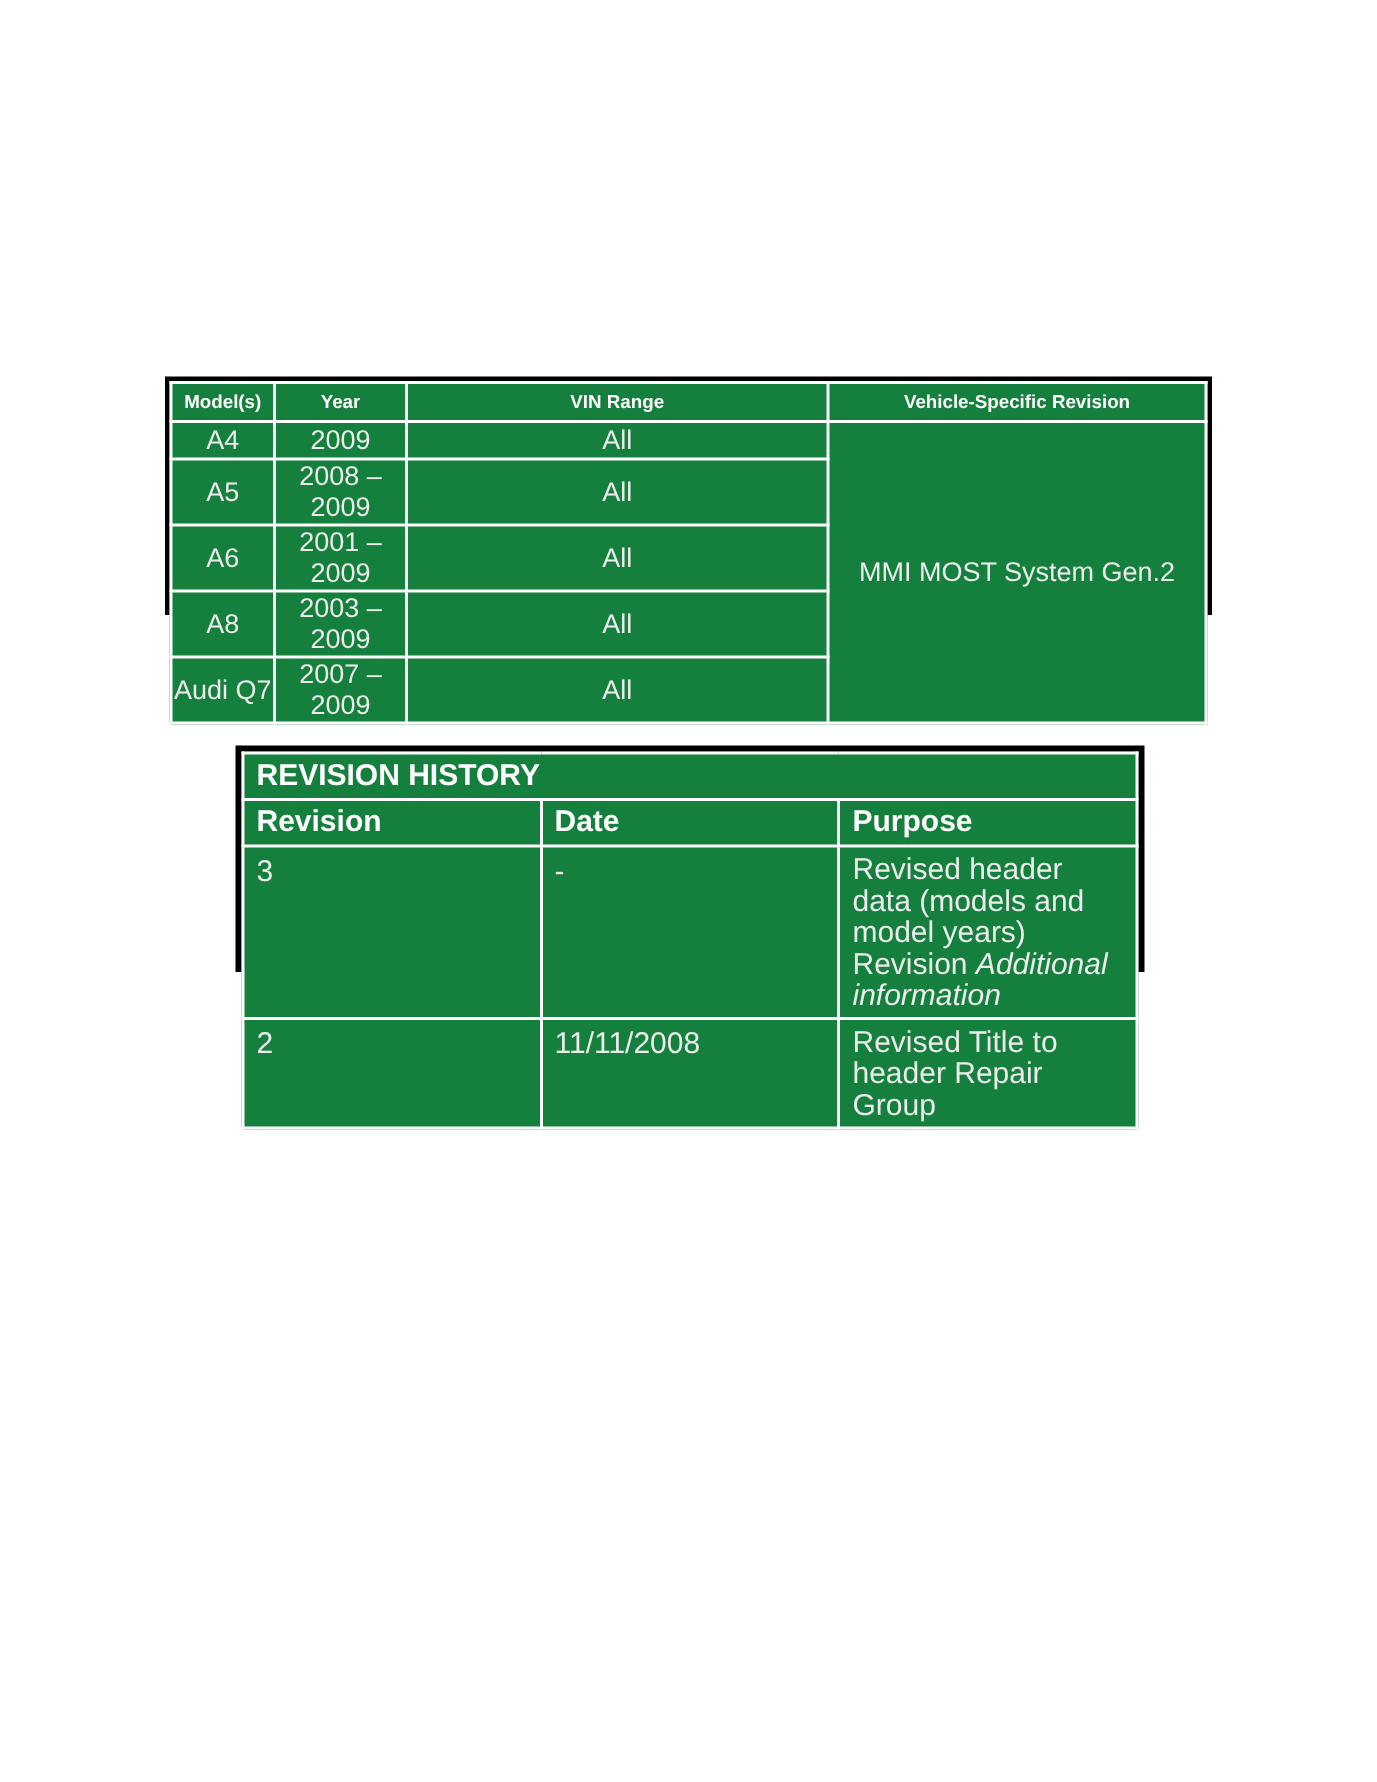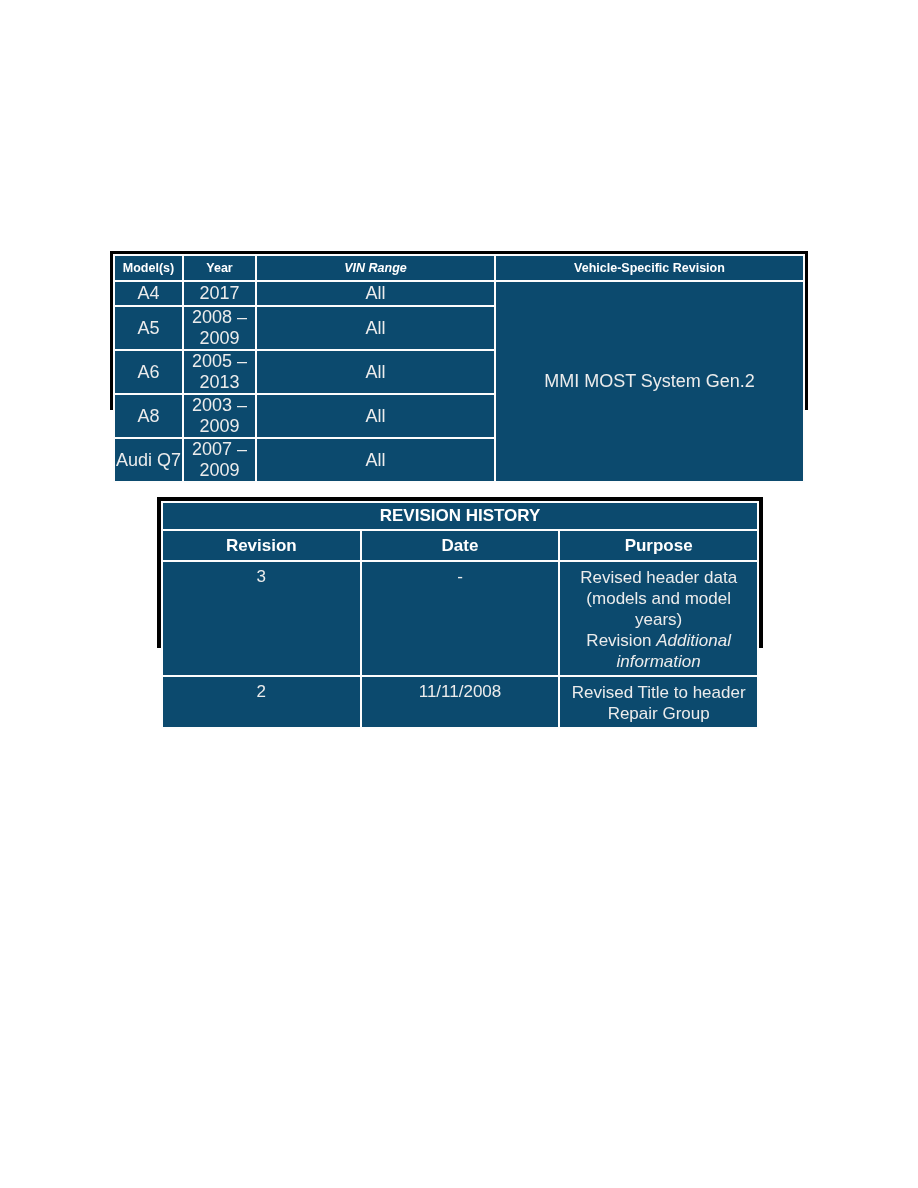--- a/index.html
+++ b/index.html
@@ -10,21 +10,21 @@
     height: 1188px;
     font-family: "Liberation Sans", sans-serif;
     overflow: hidden;
   }
   .tbl-wrap {
     position: absolute;
     background: #000000;
   }
   table {
     border-collapse: collapse;
-    background: #0c4a6e;
+    background: #15803d;
     color: #ececec;
     width: 100%;
     height: 100%;
     table-layout: fixed;
   }
   th, td {
     border: 2px solid #fdfdfd;
     overflow: hidden;
   }
 
@@ -43,35 +43,35 @@
     text-align: center;
     height: 26px;
   }
   #vehicle-table td {
     font-size: 18px;
     text-align: center;
     vertical-align: middle;
     height: 25px;
   }
   .col-model { width: 69px; }
-  .col-year  { width: 73px; }
-  .col-vin   { width: 239px; font-style: italic; }
+  .col-year  { width: 88px; }
+  .col-vin   { width: 281px; }
   .col-equip { width: auto; }
 
   
   #revision-wrap {
     left: 157px;
     top: 497px;
     width: 606px;
     height: 151px;
     padding: 4px;
   }
   #revision-table th, #revision-table td {
-    font-size: 17px;
-    text-align: center;
+    font-size: 20px;
+    text-align: left;
     padding: 3px 8px;
   }
   #revision-table th {
     font-weight: bold;
     color: #ffffff;
     vertical-align: middle;
   }
   #revision-table td {
     vertical-align: top;
     padding-top: 5px;
@@ -93,32 +93,32 @@
   <table id="vehicle-table">
     <tbody>
         <tr>
       <th class="col-model">Model(s)</th>
       <th class="col-year">Year</th>
       <th class="col-vin">VIN Range</th>
       <th class="col-equip">Vehicle-Specific Revision</th>
     </tr>
     <tr>
       <td>A4</td>
-      <td>2017</td>
+      <td>2009</td>
       <td>All</td>
       <td rowspan="5">MMI MOST System Gen.2</td>
     </tr>
     <tr>
       <td>A5</td>
       <td>2008 – 2009</td>
       <td>All</td>
     </tr>
     <tr>
       <td>A6</td>
-      <td>2005 – 2013</td>
+      <td>2001 – 2009</td>
       <td>All</td>
     </tr>
     <tr>
       <td>A8</td>
       <td>2003 – 2009</td>
       <td>All</td>
     </tr>
     <tr>
       <td>Audi Q7</td>
       <td>2007 – 2009</td>

